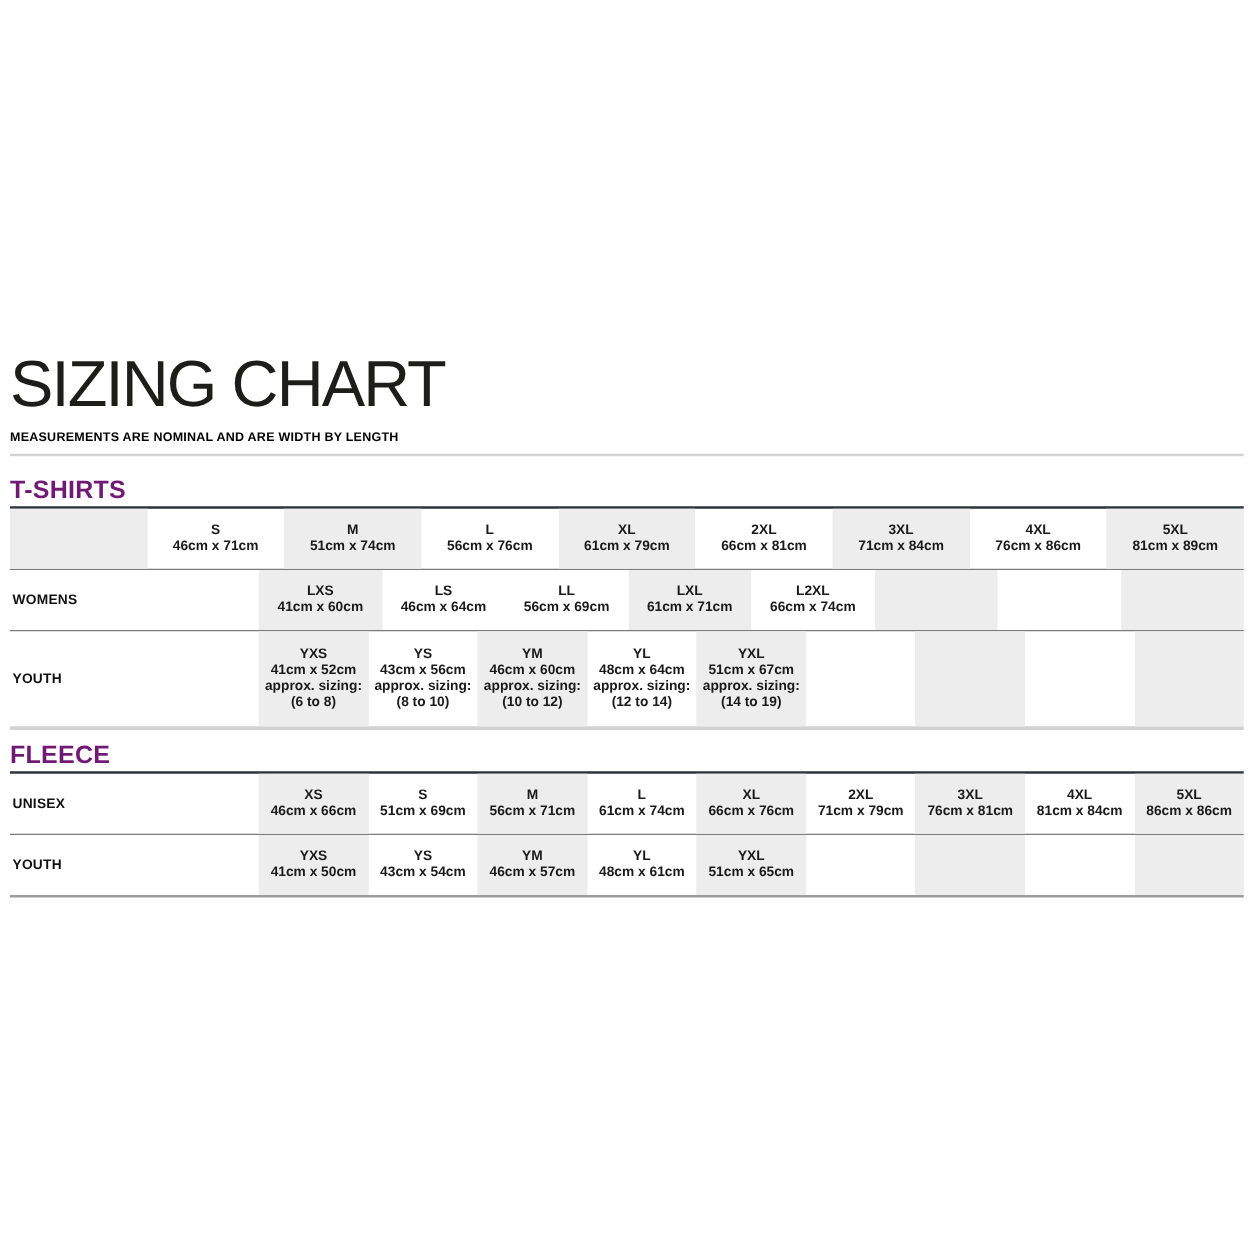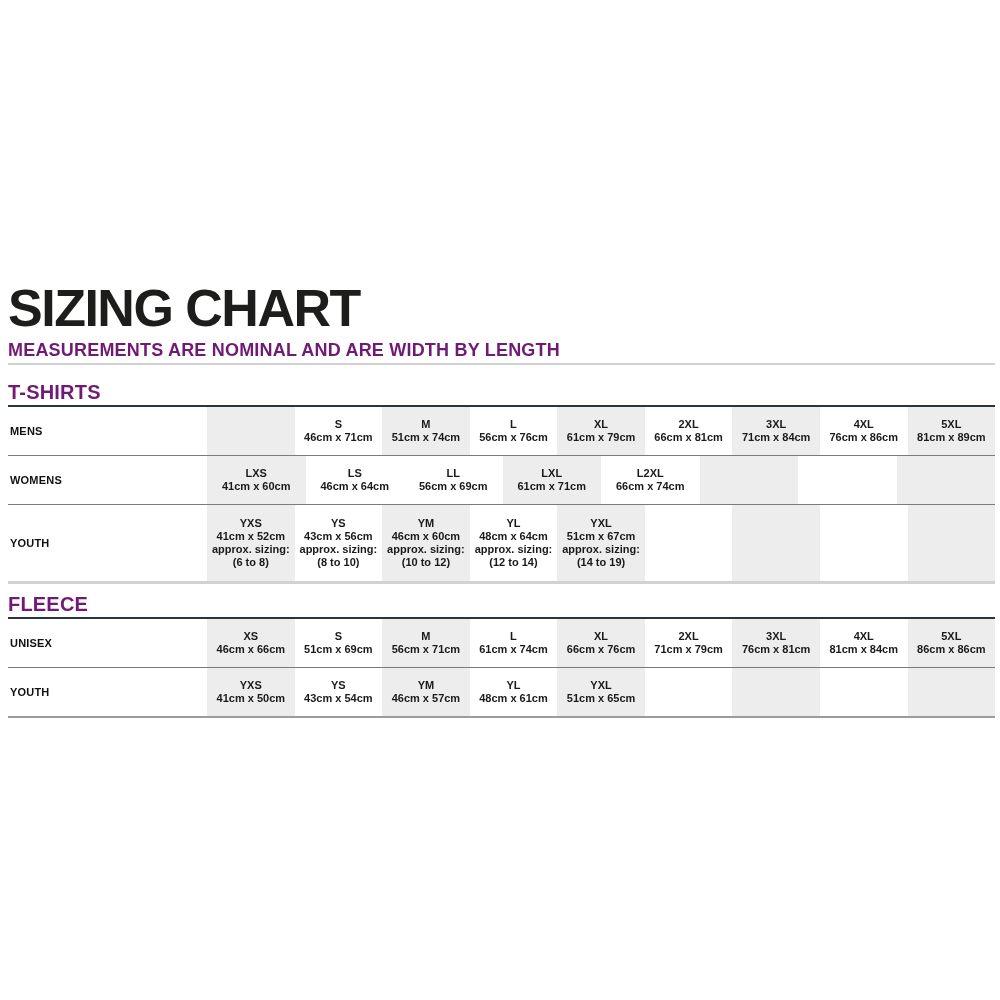--- a/index.html
+++ b/index.html
@@ -15,31 +15,31 @@
     position: relative;
     width: 987px;
     margin-left: 8px;
     padding-top: 283px;
     box-sizing: border-box;
   }
   h1.title {
     margin: 0;
     font-size: 52px;
     line-height: 50px;
-    font-weight: 700;
+    font-weight: 400;
     letter-spacing: -1.5px;
     color: #1d1d1b;
   }
   .subtitle {
     margin-top: 10px;
-    font-size: 18px;
+    font-size: 10px;
     line-height: 15px;
     font-weight: bold;
     letter-spacing: 0.2px;
-    color: #701a75;
+    color: #000000;
   }
   .rule-light {
     margin-top: 5px;
     height: 2px;
     background: #d2d2d2;
   }
   h2.section-heading {
     margin: 0;
     margin-top: 15px;
     font-size: 20px;
@@ -105,21 +105,20 @@
   <h1 class="title">SIZING CHART</h1>
 
   <div class="subtitle">MEASUREMENTS ARE NOMINAL AND ARE WIDTH BY LENGTH</div>
 
   <div class="rule-light"></div>
 
   <section>
     <h2 class="section-heading">T-SHIRTS</h2>
     <div class="size-table" data-table-index="0">
         <div class="t-row">
-          <div class="row-label">MENS</div>
           <div class="cell shade"></div>
           <div class="cell">
             <span>S</span>
             <span>46cm x 71cm</span>
           </div>
           <div class="cell shade">
             <span>M</span>
             <span>51cm x 74cm</span>
           </div>
           <div class="cell">

